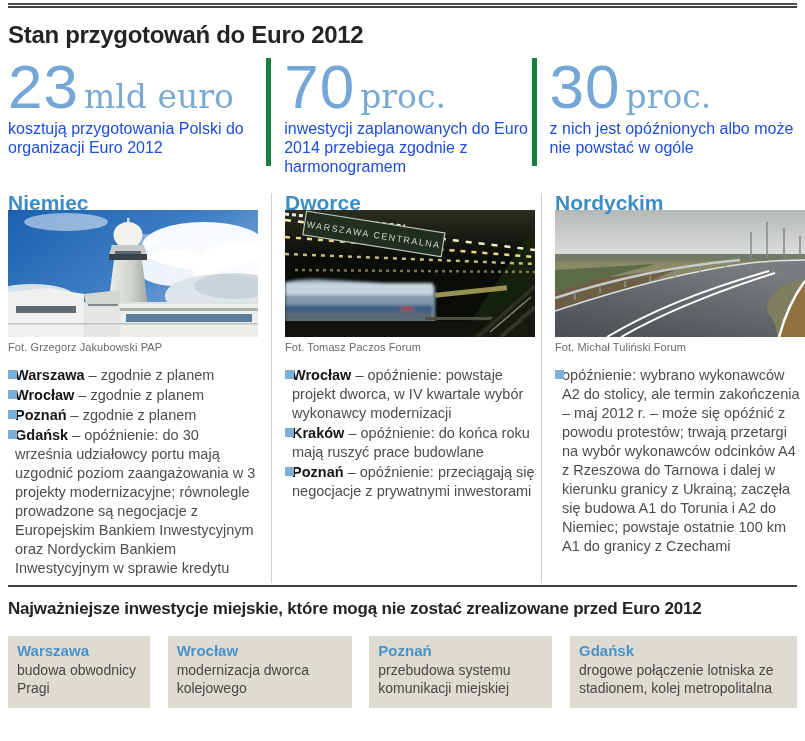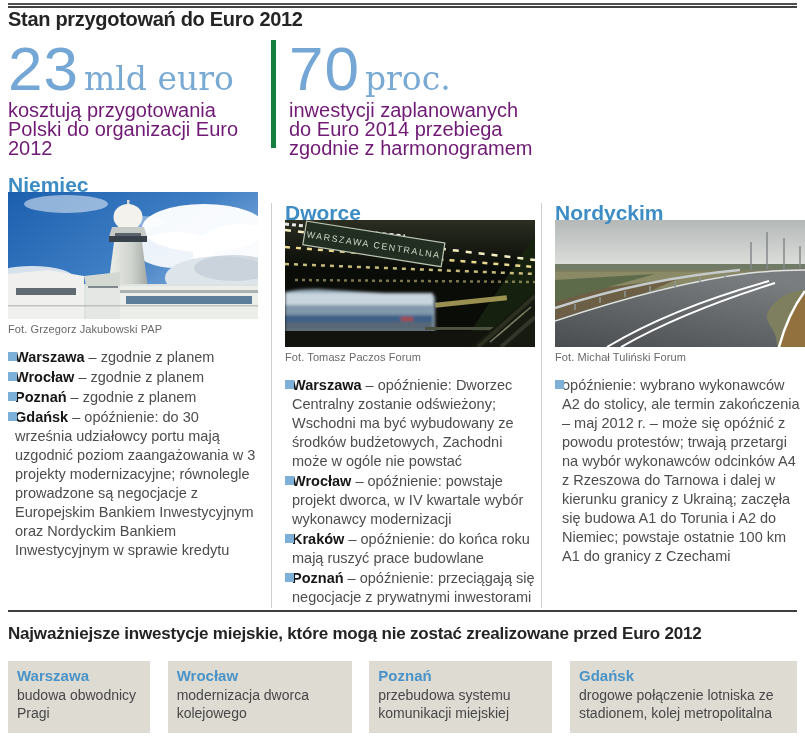--- a/index.html
+++ b/index.html
@@ -5,35 +5,35 @@
   * { margin:0; padding:0; box-sizing:border-box; }
   html,body { background:#ffffff; }
   body { font-family:"Liberation Sans", sans-serif; color:#4d4d4d; }
   .page { width:805px; height:741px; padding:0 8px; overflow:hidden; background:#fff; position:relative; }
 
   
   .top-rule { margin-top:3px; border-top:2px solid #4f4f4f; border-bottom:2px solid #424242; height:5px; }
   .mid-rule { height:2px; background:#3e3e3e; margin-top:2px; }
 
   
-  .headline { font-size:20px; font-weight:bold; color:#242424; letter-spacing:-0.3px; }
+  .headline { margin-top:13px; font-size:24px; font-weight:bold; color:#242424; letter-spacing:-0.3px; }
 
   
   .stats { display:flex; margin-top:9px; height:108px; }
   .stats > div.stat { width:263px; }
   .stats > div.stat + div.stat { border-left:5px solid #15803d; padding-left:13px; width:270px; }
   .stat-line { white-space:nowrap; }
   .stat-num { font-size:62px; line-height:58px; color:#74a7d5; letter-spacing:1px; font-weight:normal; }
   .stat-unit { font-family:"DejaVu Serif", serif; font-size:33px; color:#79aad4; margin-left:5px; }
-  .stat-desc { font-size:20px; line-height:19px; color:#701a75; margin-top:3px; max-width:250px; }
+  .stat-desc { font-size:16px; line-height:19px; color:#1d4ed8; margin-top:3px; max-width:250px; }
 
   
   .cols { display:flex; margin-top:27px; min-height:390px; }
   .col { width:263px; }
-  .col + .col { border-left:1px solid #cfcfcf; padding-left:13px; width:270px;margin-top:28px; }
+  .col + .col { border-left:1px solid #cfcfcf; padding-left:13px; width:270px; }
   .col:last-child { width:256px; }
   .col-header { font-size:21px; font-weight:bold; color:#3d8dc4; line-height:20px; margin-bottom:-3px; position:relative; z-index:2; }
   .photo { display:block; width:250px; height:127px; position:relative; z-index:1; }
   .photo-caption { font-size:11px; color:#696969; margin-top:4px; letter-spacing:0.1px; }
   ul.items { list-style:none; margin-top:13px; width:250px; }
   ul.items li { position:relative; padding-left:7px; font-size:14.5px; line-height:19px; color:#4d4d4d; margin-bottom:1px; }
   ul.items .bullet { position:absolute; left:0; top:4px; width:9px; height:9px; background:#7cb0d8; }
   ul.items b { color:#161616; }
 
   
@@ -67,20 +67,26 @@
         <div class="stat-desc">kosztują przygotowania Polski do organizacji Euro 2012</div>
       </div>
 
       <div class="stat">
         <div class="stat-line">
           <span class="stat-num">70</span><span class="stat-unit">proc.</span>
         </div>
         <div class="stat-desc">inwestycji zaplanowanych do Euro 2014 przebiega zgodnie z harmonogramem</div>
       </div>
 
+      <div class="stat">
+        <div class="stat-line">
+          <span class="stat-num">30</span><span class="stat-unit">proc.</span>
+        </div>
+        <div class="stat-desc">z nich jest opóźnionych albo może nie powstać w ogóle</div>
+      </div>
     </div>
 
   <div class="cols">
 
     <div class="col">
       <div class="col-header">Niemiec</div>
       <svg class="photo" viewBox="0 0 250 127" xmlns="http://www.w3.org/2000/svg">
         <defs>
           <linearGradient id="sky1" x1="0" y1="0" x2="1" y2="0.7">
             <stop offset="0" stop-color="#1c5fae"></stop>
@@ -187,21 +193,20 @@
             <path d="M226,104 L239,93"></path>
               <path d="M233,98 L246,87"></path>
           </g>
           <path d="M193,127 L250,76" stroke="#2c3020" stroke-width="4" fill="none"></path>
           <path d="M216,127 L250,97" stroke="#32362a" stroke-width="4" fill="none"></path>
         </g>
       </svg>
       <div class="photo-caption">Fot. Tomasz Paczos Forum</div>
       <ul class="items">
 
-          <li><span class="bullet"></span><b>Warszawa</b> <span>– opóźnienie: Dworzec Centralny zostanie odświeżony; Wschodni ma być wybudowany ze środków budżetowych, Zachodni może w ogóle nie powstać</span></li>
 
           <li><span class="bullet"></span><b>Wrocław</b> <span>– opóźnienie: powstaje projekt dworca, w IV kwartale wybór wykonawcy modernizacji</span></li>
 
           <li><span class="bullet"></span><b>Kraków</b> <span>– opóźnienie: do końca roku mają ruszyć prace budowlane</span></li>
 
           <li><span class="bullet"></span><b>Poznań</b> <span>– opóźnienie: przeciągają się negocjacje z prywatnymi inwestorami</span></li>
         </ul>
     </div>
 
     <div class="col">

